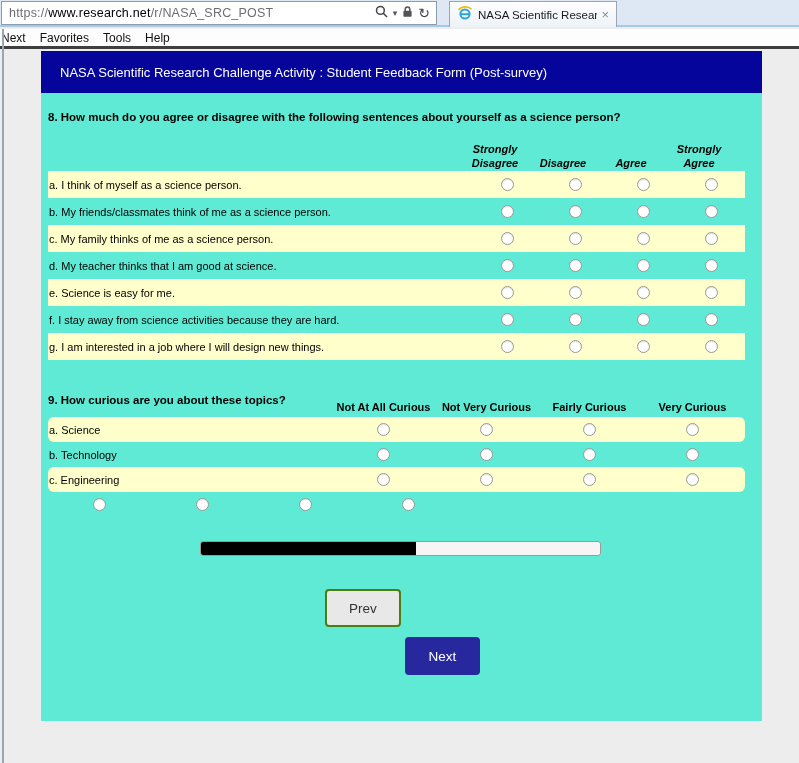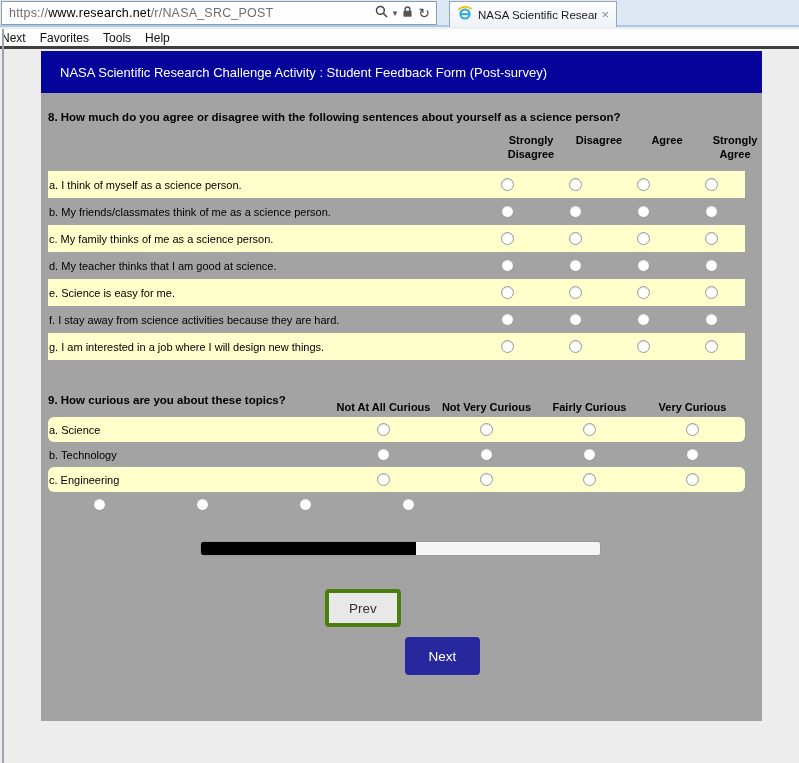--- a/index.html
+++ b/index.html
@@ -21,27 +21,27 @@
   .tab{position:absolute;left:449px;top:1px;width:168px;height:26px;background:linear-gradient(#fefefe,#edf2f8);border:1px solid #97a5b4;border-bottom:none;display:flex;align-items:center;padding:0 7px;}
   .tab-title{flex:1;font-size:11.5px;color:#1a1a1a;margin-left:5px;white-space:nowrap;overflow:hidden;}
   .tab-close{color:#8b8b8b;font-size:13px;margin-left:4px;line-height:1;}
   .menu-row{position:absolute;top:29px;left:0;width:799px;height:17px;background:#fdfdfd;display:flex;align-items:center;font-size:12px;color:#111;}
   .menu-item{margin-right:0;padding:0 11px 0 3px;}
   .menu-item:first-child{padding-left:1px;}
   .dark-line{position:absolute;top:46px;left:0;width:799px;height:3px;background:#3f3f3f;}
   .left-border{position:absolute;top:29px;left:2px;width:2px;height:734px;background:#9aa6b1;}
 
   
-  .panel{position:absolute;left:41px;top:51px;width:721px;height:670px;background:#a3a3a3;}
+  .panel{position:absolute;left:41px;top:51px;width:721px;height:670px;background:#5eead4;}
   .banner{height:42px;background:var(--banner);color:#fff;display:flex;align-items:center;padding-left:19px;font-size:13px;}
   .q-heading{position:absolute;left:7px;font-weight:bold;font-size:11.5px;color:#000;}
   .q8-heading{top:60px;}
   .q9-heading{top:343px;}
 
-  .q8-headers{position:absolute;left:456px;top:82px;width:272px;height:37px;display:flex;align-items:flex-start;}
+  .q8-headers{position:absolute;left:420px;top:82px;width:272px;height:37px;display:flex;align-items:flex-end;font-style:italic;}
   .q8-headers .col{width:68px;text-align:center;font-weight:bold;font-size:11px;line-height:14px;color:#000;}
   .q9-headers{position:absolute;left:291px;top:344px;width:412px;height:18px;display:flex;align-items:flex-end;}
   .q9-headers .col{width:103px;text-align:center;font-weight:bold;font-size:11px;color:#000;}
 
   .rows{position:absolute;left:7px;width:697px;}
   .q8-rows{top:120px;}
   .q9-rows{top:366px;}
   .q-row{display:flex;align-items:center;height:27px;}
   .q9-rows .q-row{height:25px;border-radius:6px;}
   .q-row:nth-child(odd){background:var(--highlight);}
@@ -52,21 +52,21 @@
   .opt{display:flex;justify-content:center;align-items:center;}
   .q8-rows .opt{width:68px;}
   .q9-rows .opt{width:103px;}
   .radio{width:13px;height:13px;border:1px solid #999;border-radius:50%;background:#fff;box-shadow:inset 0 1px 1px rgba(0,0,0,.12);}
 
   .progress{position:absolute;left:159px;top:490px;width:401px;height:15px;background:#f5f5f5;border:1px solid #999;border-radius:3px;overflow:hidden;}
   .progress-fill{height:100%;background:var(--pfill);}
 
   .btn-row{position:absolute;left:284px;top:538px;display:flex;gap:4px;}
   .btn{height:38px;border-radius:4px;font-size:13.5px;display:flex;align-items:center;justify-content:center;cursor:default;}
-  .btn-prev{width:76px;background:#e8e8e8;border:4px solid #4d7c0f;color:#333;}
+  .btn-prev{width:76px;background:#e8e8e8;border:2px solid #4d7c0f;color:#333;}
   .btn-next{width:75px;background:var(--next);border:none;color:#fff;margin-top:48px;}
 </style>
 </head>
 <body>
 
 <div class="screen">
 
   <div class="nav-row">
     <div class="address-box">
       <div class="url"><span>https://</span><span class="domain">www.research.net</span><span>/r/NASA_SRC_POST</span></div>

